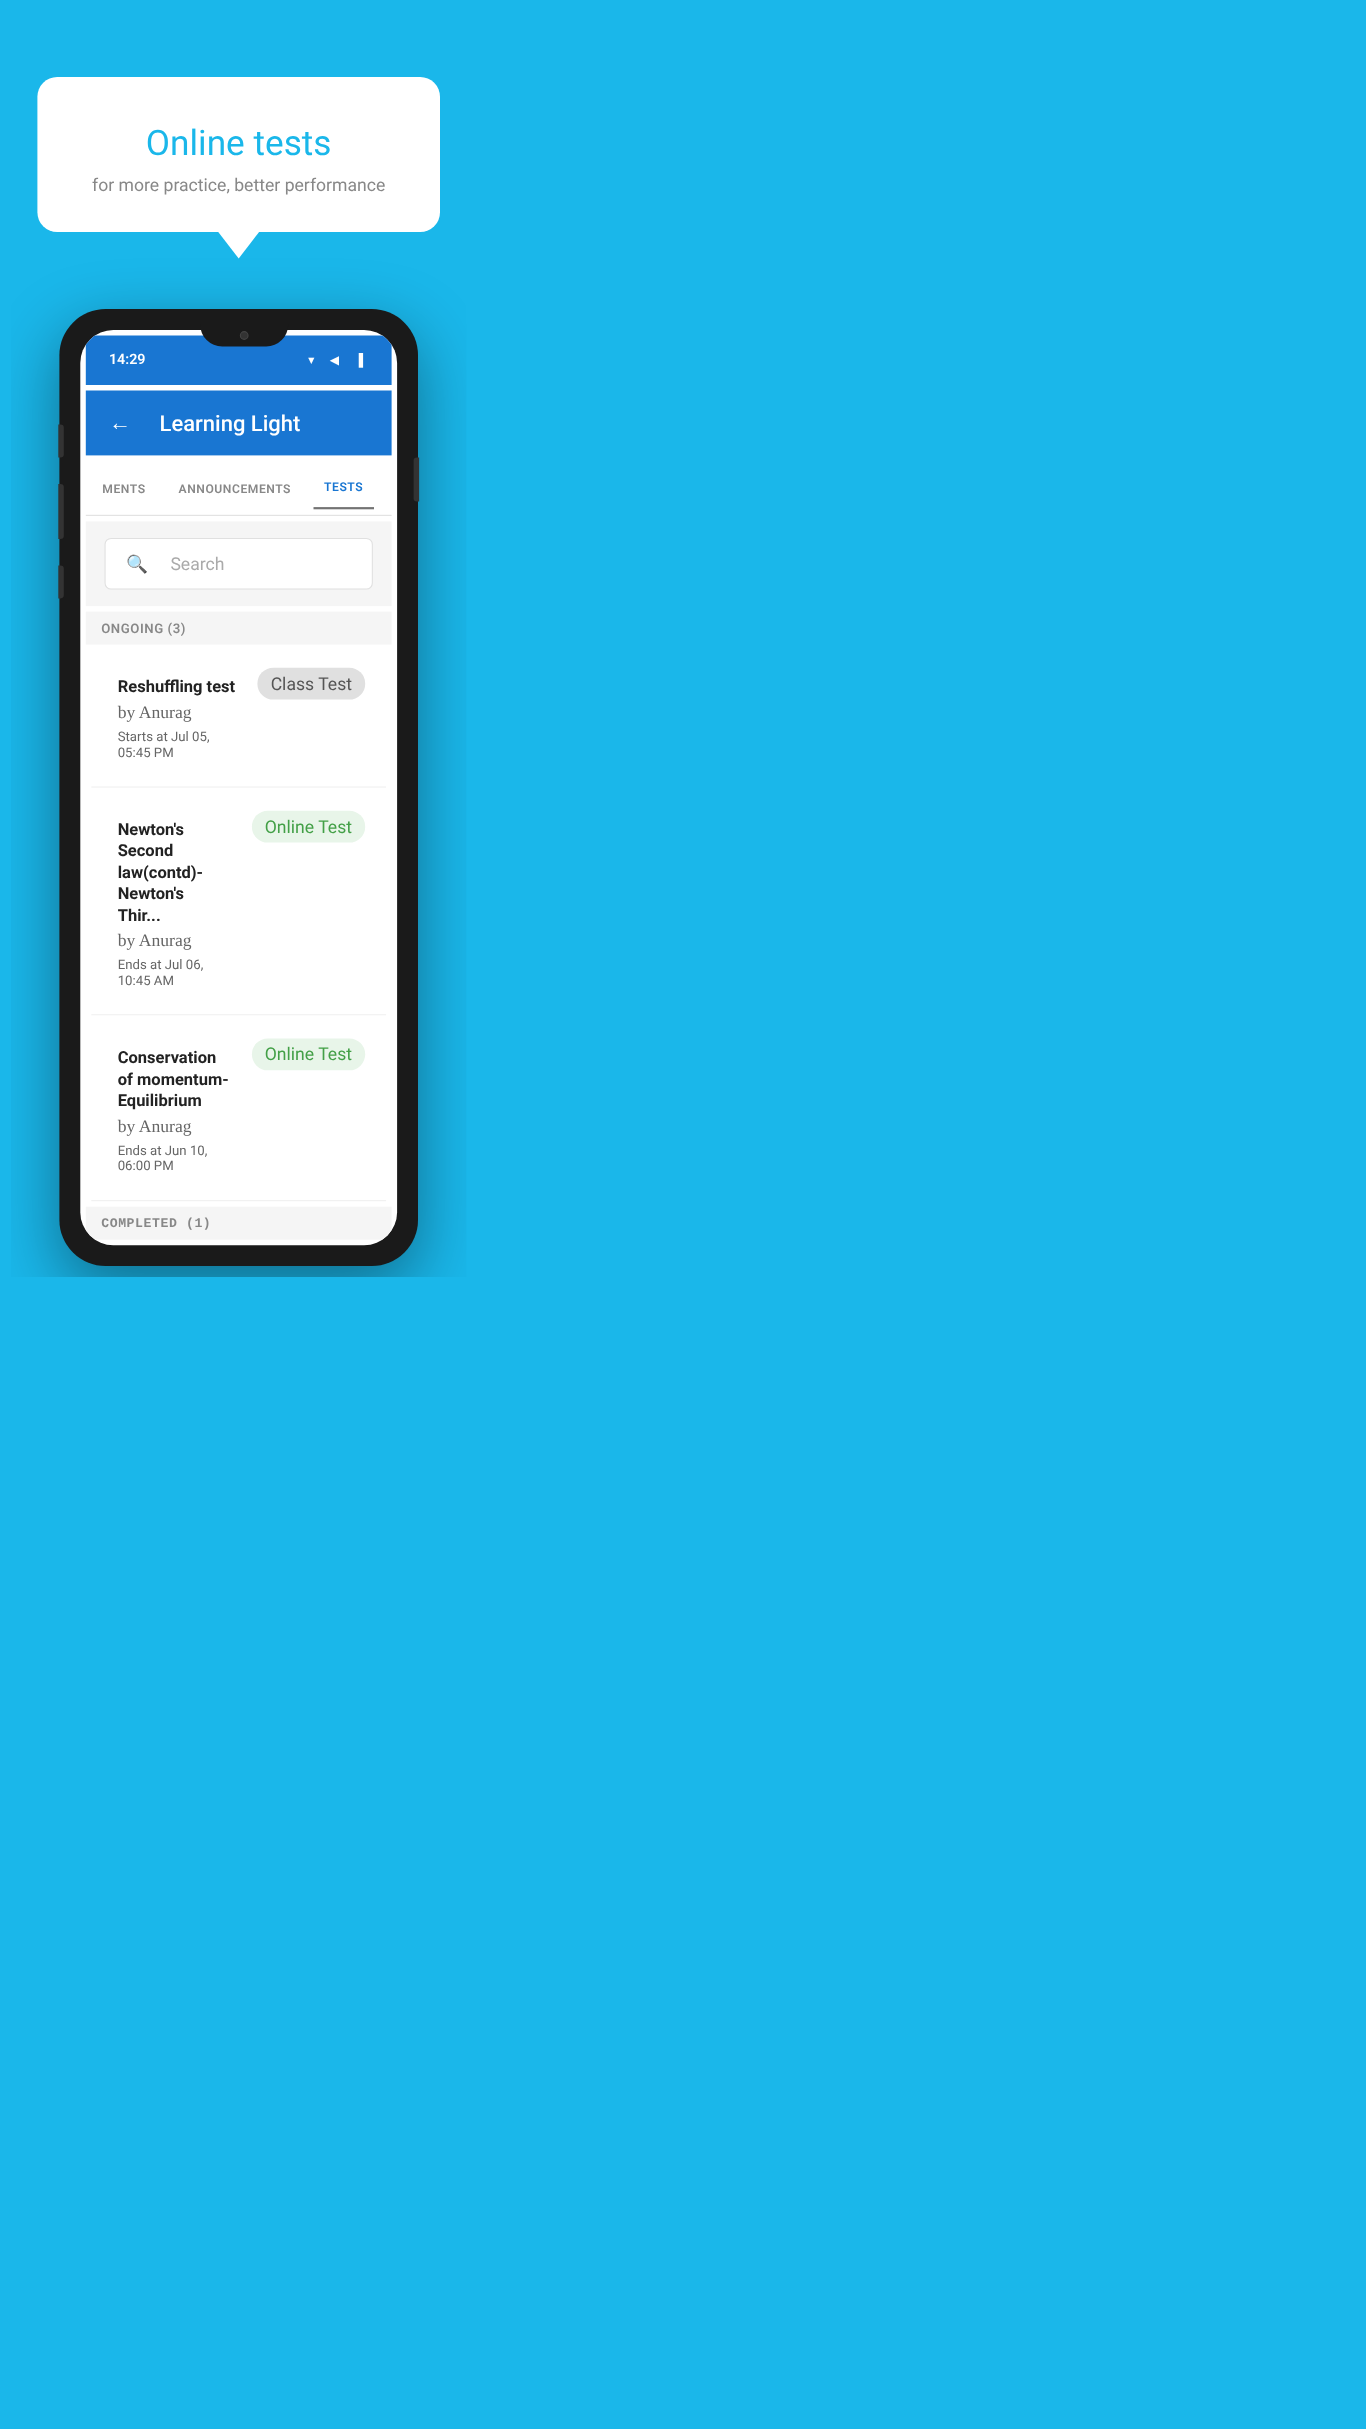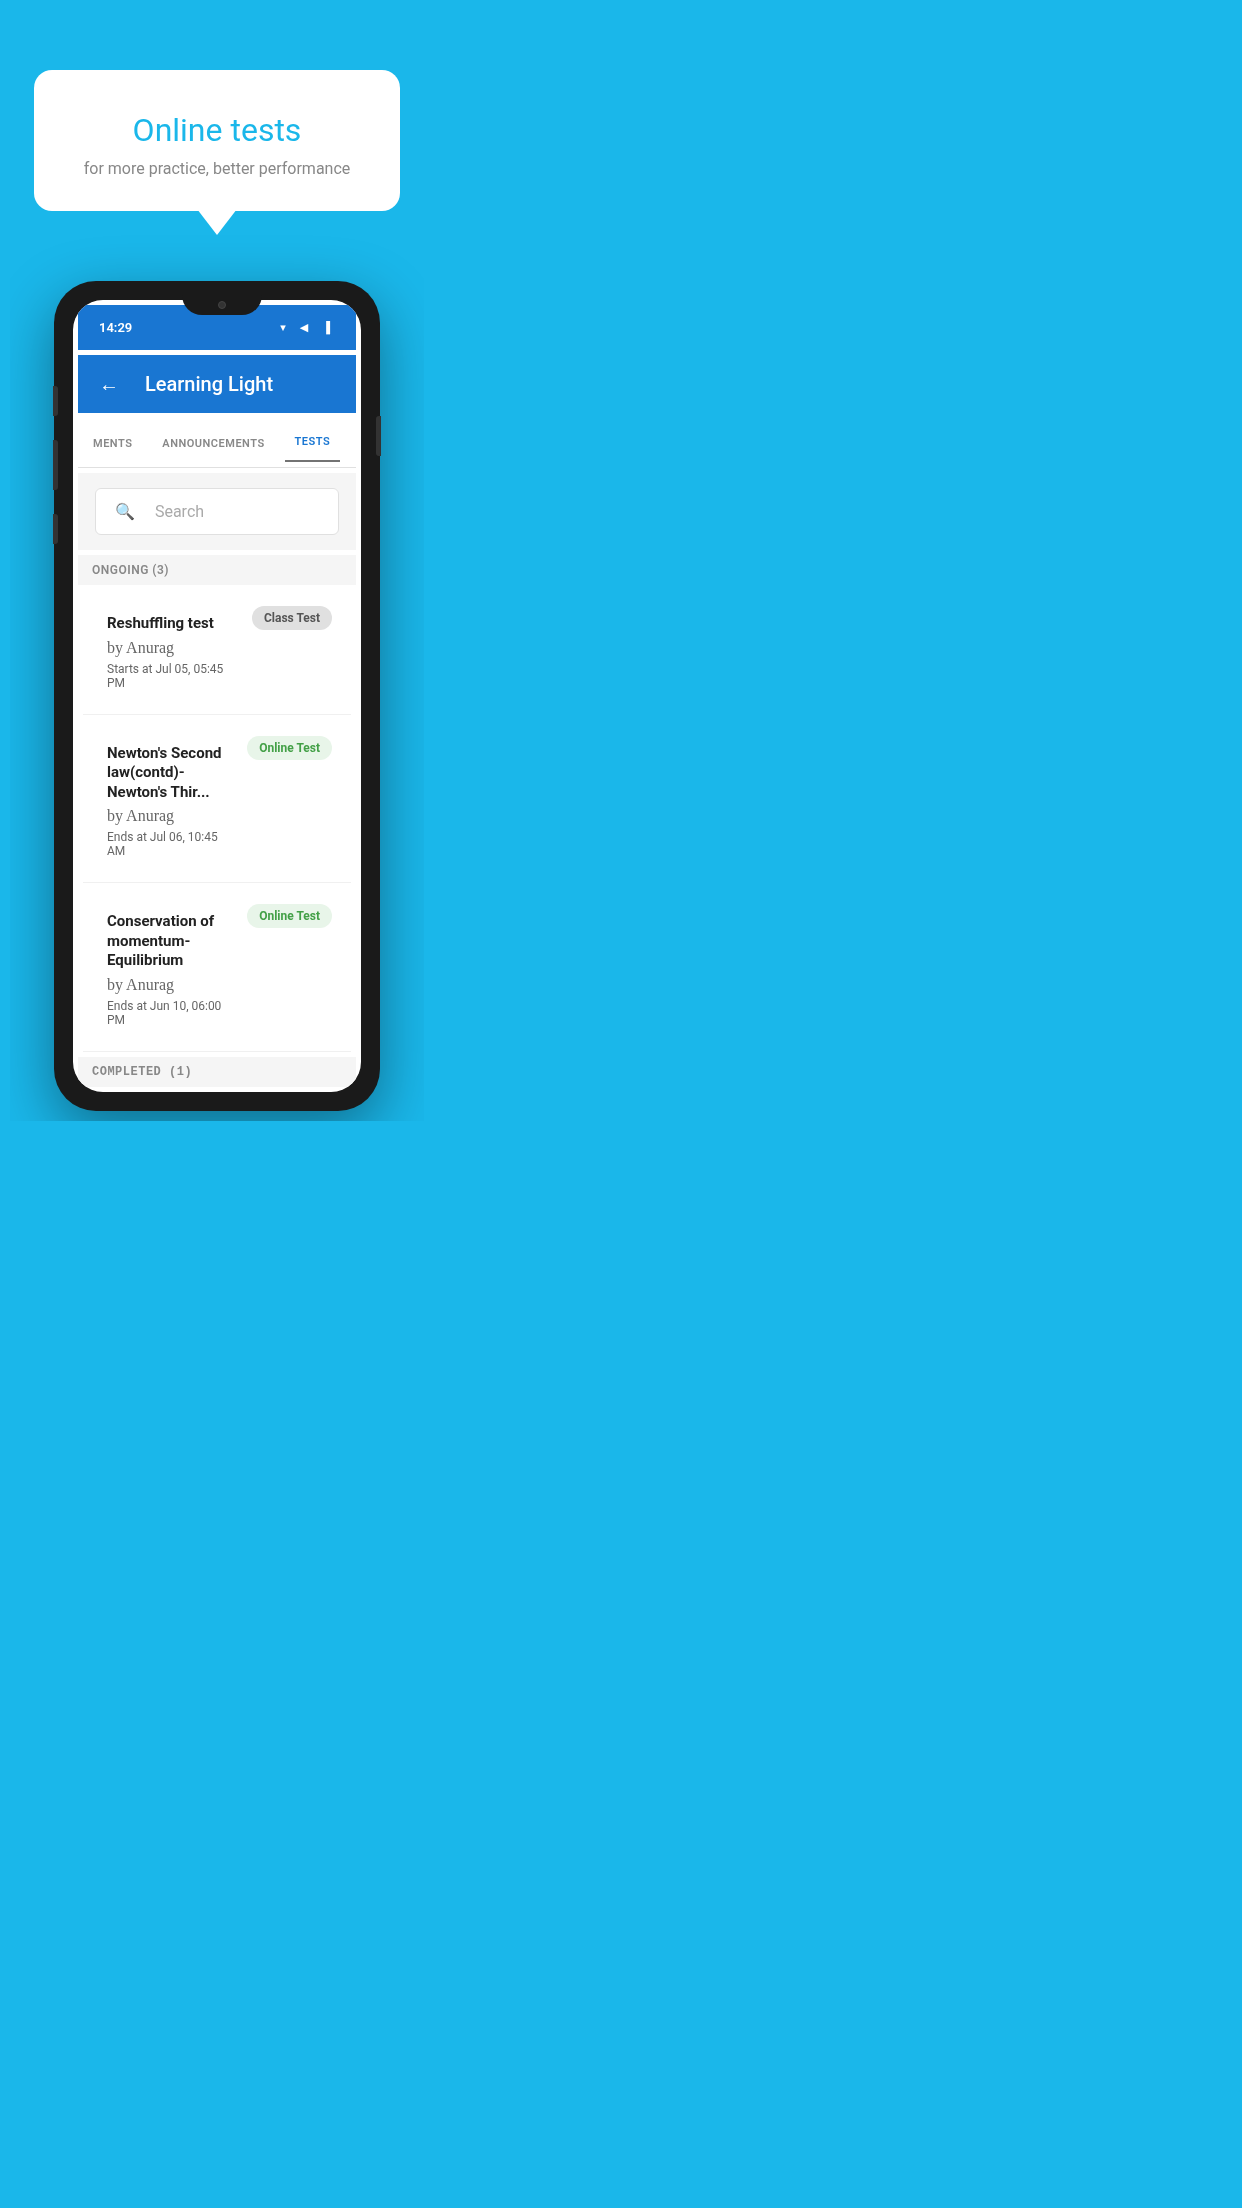--- a/index.html
+++ b/index.html
@@ -248,22 +248,22 @@
     }
 
     .test-time {
       font-size: 12px;
       color: #666;
     }
 
     .test-badge {
       padding: 5px 12px;
       border-radius: 20px;
-      font-size: 12px;
-      font-weight: 700;
+      font-size: 16px;
+      font-weight: 400;
       white-space: nowrap;
       flex-shrink: 0;
       margin-top: 2px;
     }
 
     .badge-class {
       background: #e0e0e0;
       color: #555;
     }
 

